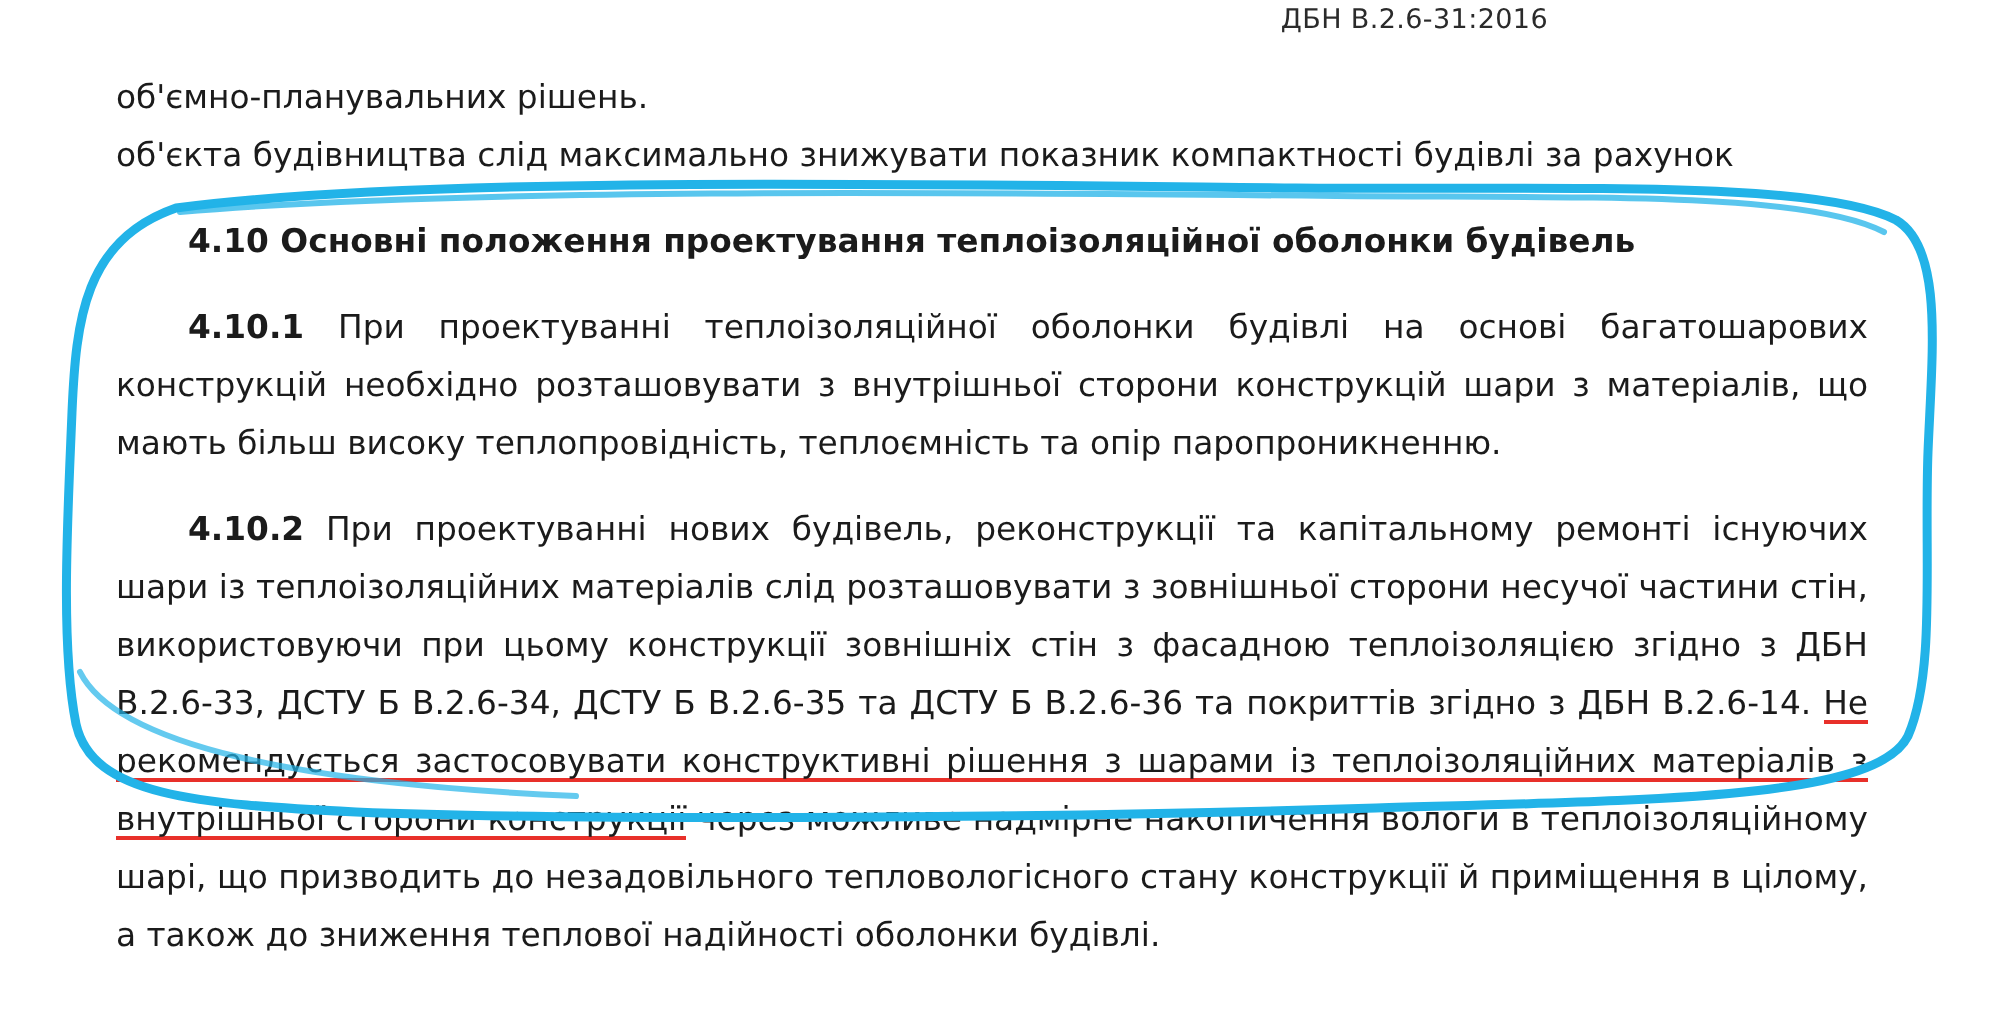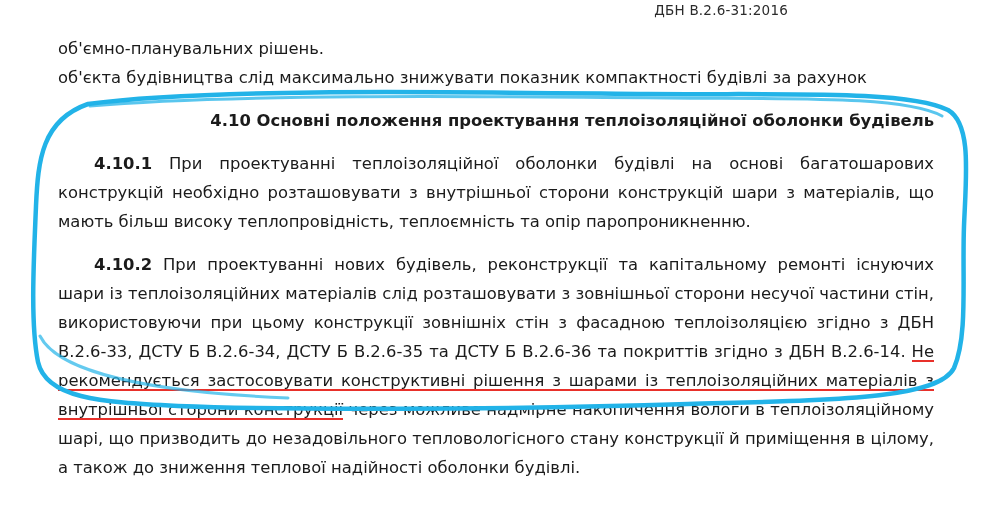--- a/index.html
+++ b/index.html
@@ -12,21 +12,20 @@
     height: 510px;
     overflow: hidden;
     font-family: "DejaVu Sans", "Liberation Sans", sans-serif;
     color: #1b1b1b;
     position: relative;
   }
   .page {
     position: relative;
     width: 800px;
     height: 510px;
-    padding-left: 14px;
   }
   .header-code {
     position: absolute;
     top: 2px;
     right: 26px;
     font-size: 13.5px;
     color: #2b2b2b;
     letter-spacing: 0.2px;
     white-space: nowrap;
   }
@@ -51,21 +50,21 @@
   }
   .indent {
     display: inline-block;
     width: 36px;
   }
   .num {
     font-weight: bold;
   }
   .heading {
     font-weight: bold;
-    text-align: right;
+    text-align: left;
   }
   .heading .indent {
     width: 36px;
   }
   .hl-red {
     color: #1b1b1b;
     position: relative;
     background-image: linear-gradient(to top, #e8302a 0, #e8302a 2px, transparent 2px);
     background-repeat: no-repeat;
     background-position: 0 100%;

